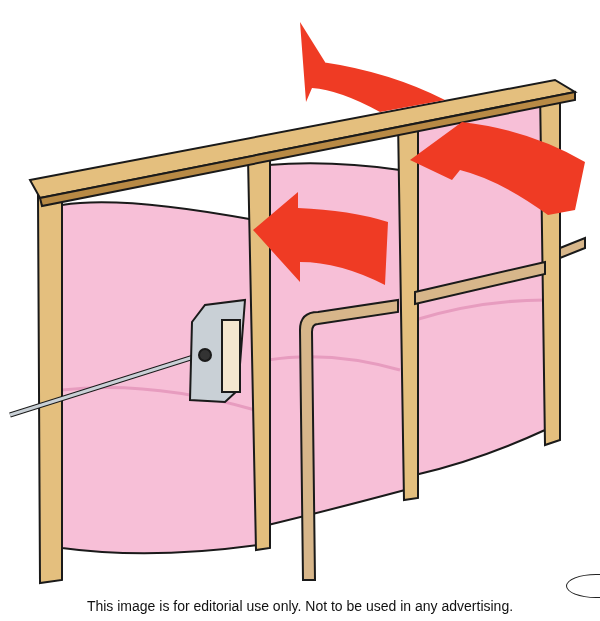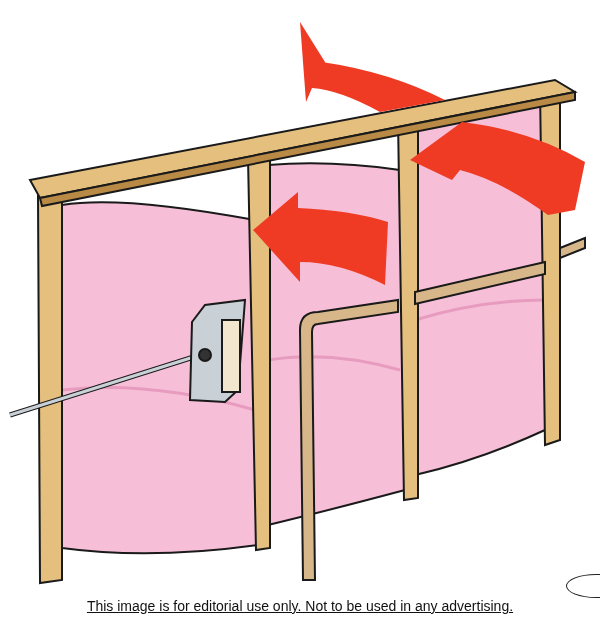--- a/index.html
+++ b/index.html
@@ -1,18 +1,18 @@
 <!DOCTYPE html>
 <html><head>
 <meta charset="utf-8">
 <style>
   html,body{margin:0;padding:0;background:#ffffff;}
   body{width:600px;height:621px;position:relative;overflow:hidden;font-family:"Liberation Sans",sans-serif;}
   #art{position:absolute;left:0;top:0;width:600px;height:590px;}
-  .caption{position:absolute;left:0;top:598px;width:600px;text-align:center;font-size:14px;color:#111;text-decoration:underline;}
+  .caption{position:absolute;left:0;top:598px;width:600px;text-align:center;font-size:14px;color:#111;}
   .logo{position:absolute;left:566px;top:574px;width:22px;height:22px;border:1.5px solid #222;border-radius:50%;font-family:Liberation Mono, monospace;font-size:11px;line-height:22px;text-align:center;color:#111;padding-left:36px;}
 </style>
 </head>
 <body>
 
 <svg id="art" viewBox="0 0 600 590" xmlns="http://www.w3.org/2000/svg">
 
   <g stroke="#1a1a1a" stroke-width="2">
     <path d="M62 205 Q120 195 255 220 L258 545 Q150 560 62 548 Z" fill="#f7bfd7"></path>
     <path d="M268 165 Q330 160 400 170 L405 490 Q330 510 268 525 Z" fill="#f7bfd7"></path>

